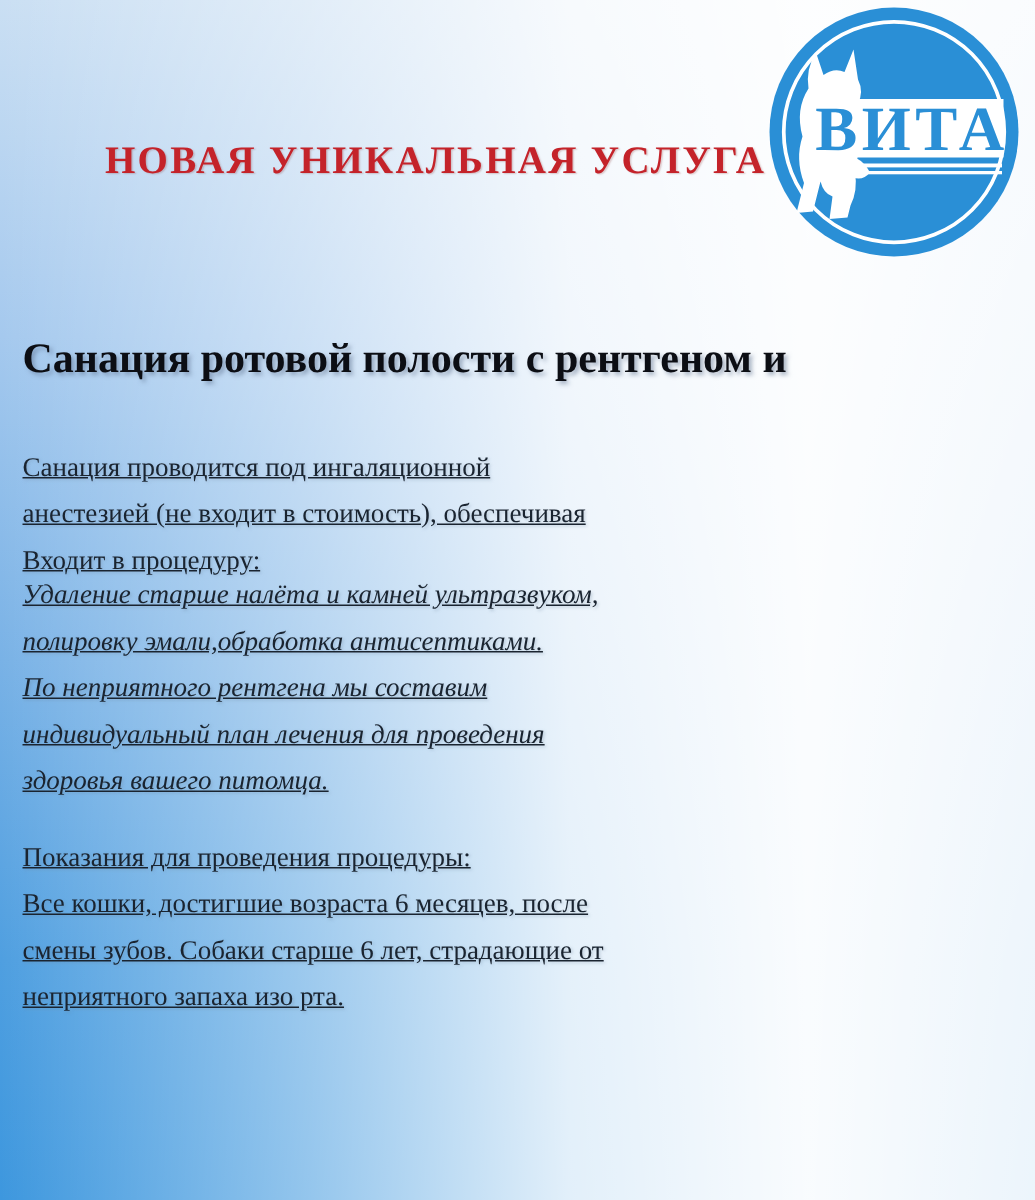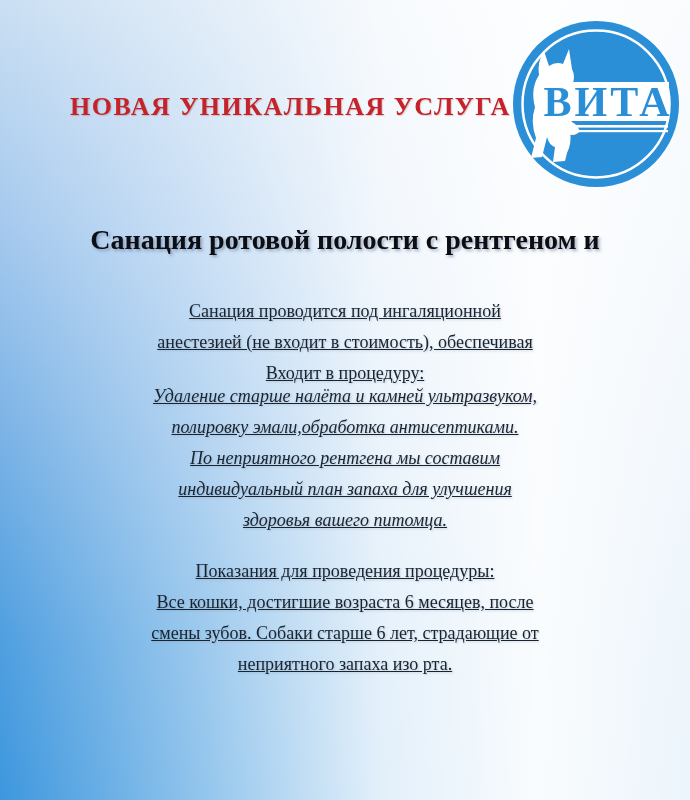--- a/index.html
+++ b/index.html
@@ -14,24 +14,24 @@
                       rgba(255,255,255,0.85) 55%, rgba(255,255,255,0.97) 78%,
                       rgba(255,255,255,0.90) 100%),
       linear-gradient(180deg, #cadff3 0%, #a5c9ee 28%, #79b2e6 55%, #4f9fe0 80%, #3d97de 100%);
   }
   .ribbon-title{
     position:absolute;left:70px;top:92px;
     font-size:26px;font-weight:700;letter-spacing:1.5px;
     color:#c4232a;white-space:nowrap;
     text-shadow:1px 1px 1px rgba(140,60,60,0.25);
   }
-  .logo{position:absolute;top:19px;right:9px;width:170px;height:170px;}
+  .logo{position:absolute;top:3px;right:9px;width:170px;height:170px;}
   .content{
     position:absolute;top:224px;left:15px;right:15px;
-    text-align:center;color:#1a2430;
+    text-align:left;color:#1a2430;
   }
   .line{white-space:nowrap;}
   .headline{
     font-size:28px;font-weight:700;line-height:32px;color:#0c0e14;
     text-shadow:2px 2px 3px rgba(90,110,140,0.50);
   }
   .para{
     font-size:18px;line-height:31px;
     text-shadow:1px 1px 2px rgba(110,135,160,0.35);
     text-decoration:underline;
@@ -72,21 +72,21 @@
     <div class="para intro">
       <div class="line">Санация проводится под ингаляционной</div>
       <div class="line">анестезией (не входит в стоимость), обеспечивая</div>
       <div class="line">Входит в процедуру:</div>
     </div>
 
     <div class="para procedure">
       <div class="line">Удаление старше налёта и камней ультразвуком,</div>
       <div class="line">полировку эмали,обработка антисептиками.</div>
       <div class="line">По неприятного рентгена мы составим</div>
-      <div class="line">индивидуальный план запаха для улучшения</div>
+      <div class="line">индивидуальный план лечения для проведения</div>
       <div class="line">здоровья вашего питомца.</div>
     </div>
 
     <div class="para indications">
       <div class="line">Показания для проведения процедуры:</div>
       <div class="line">Все кошки, достигшие возраста 6 месяцев, после</div>
       <div class="line">смены зубов. Собаки старше 6 лет, страдающие от</div>
       <div class="line">неприятного запаха изо рта.</div>
     </div>
 

